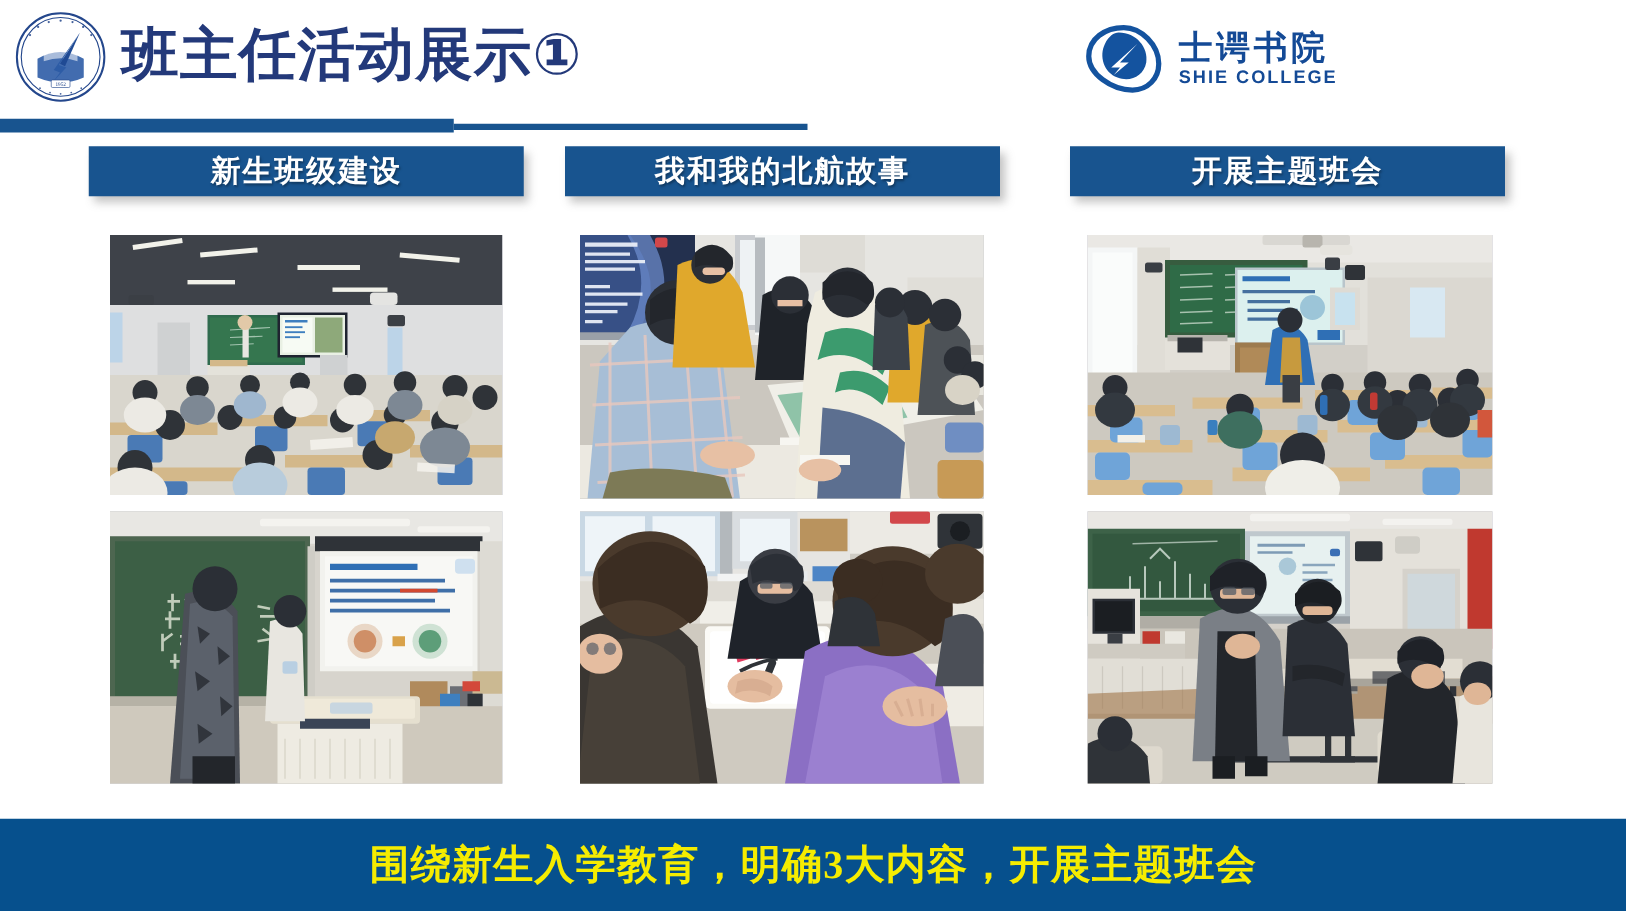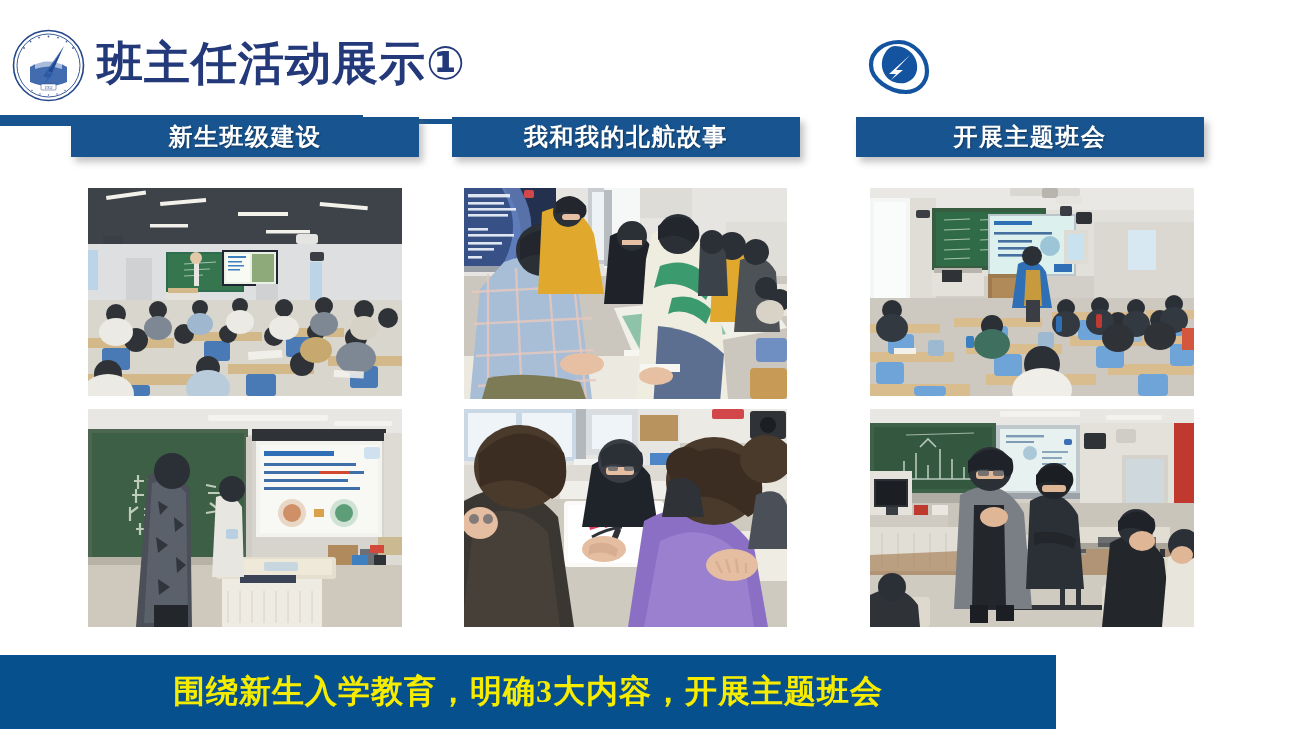--- a/index.html
+++ b/index.html
@@ -12,21 +12,21 @@
     height: 729px;
     position: relative;
     overflow: hidden;
     font-family: "Liberation Sans", "DejaVu Sans", sans-serif;
   }
 
   
   .slide-header {
     position: absolute;
     left: 0; top: 0;
-    width: 1085px; height: 106px; margin-top: 20px;
+    width: 1085px; height: 106px;
   }
   .univ-seal {
     position: absolute;
     left: 12px; top: 9px;
     width: 73px; height: 73px;
   }
   .slide-title {
     position: absolute;
     left: 97px; top: 11px;
     font-size: 46px;
@@ -133,21 +133,21 @@
   .col-2 .photo { left: 14px; width: 324px; }
   .col-2 .photo-a { height: 208px; }
   .col-2 .photo-b { height: 218px; }
 
   .photo svg { display: block; width: 100%; height: 100%; }
 
   
   .footer-banner {
     position: absolute;
     left: 0; top: 655px;
-    width: 1056px; height: 74px;
+    width: 1301px; height: 74px;
     background: #06508d;
     display: flex;
     align-items: center;
     justify-content: center;
   }
   .footer-text {
     color: #f5ec00;
     font-size: 32px;
     font-weight: bold;
     letter-spacing: 1px;
@@ -196,20 +196,24 @@
   <div class="title-rule-thick"></div>
   <div class="title-rule-thin"></div>
 
   <div class="brand-logo">
     <div class="brand-mark">
       <svg viewBox="0 0 70 60" xmlns="http://www.w3.org/2000/svg">
         <path d="M34 5 C48 5 62 19 62 34 C62 46 53 55 41 55 C24 55 6 42 6 28 C6 14 19 5 34 5 Z" fill="none" stroke="#14539f" stroke-width="4.2" stroke-linecap="round"></path>
         <path d="M30 9 C44 9 54 21 52 33 C50 44 39 49 29 45 C18 41 14 28 19 18 C22 12 26 9 30 9 Z" fill="#14539f"></path>
         <path d="M45 18 L24 37 L31 37 L26 43 L38 33 L31 33 Z" fill="#ffffff"></path>
       </svg>
+    </div>
+    <div class="brand-text">
+      <div class="brand-cn">士谔书院</div>
+      <div class="brand-en">SHIE COLLEGE</div>
     </div>
   </div>
 </div>
 
 <div class="columns">
 
   <div class="column col-0">
     <div class="col-header">
       <span class="col-header-label">新生班级建设</span>
     </div>

